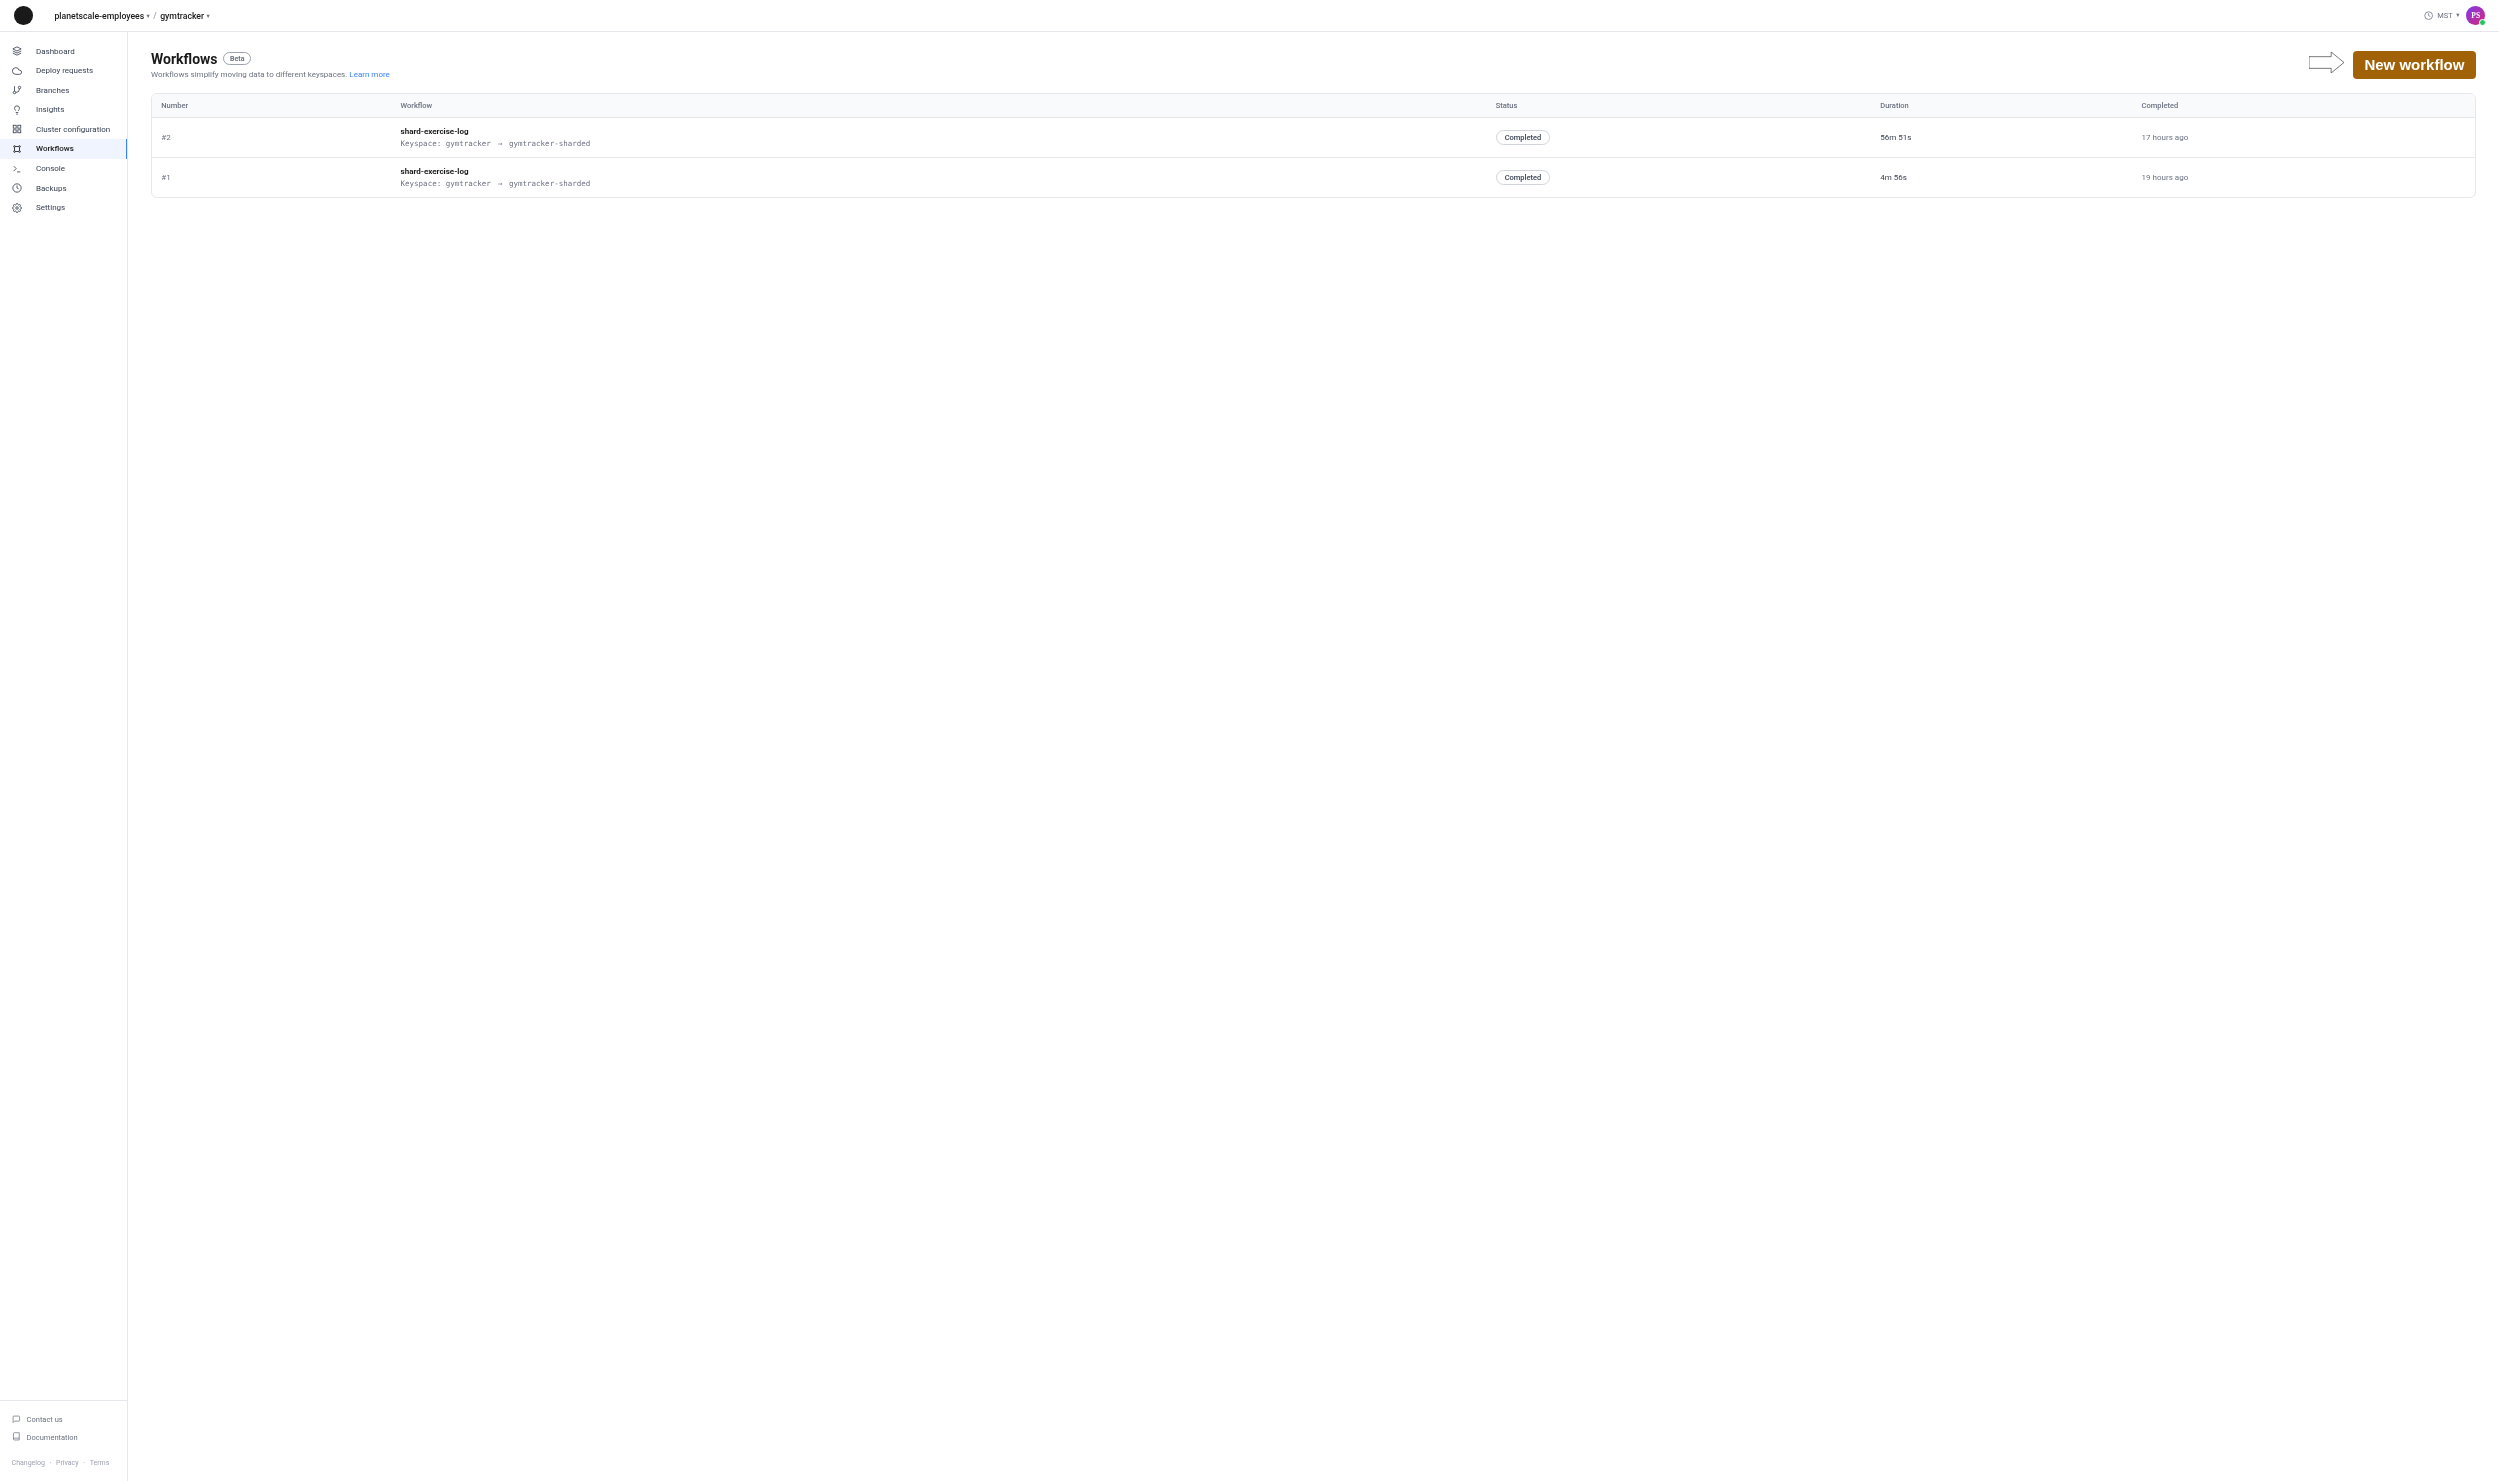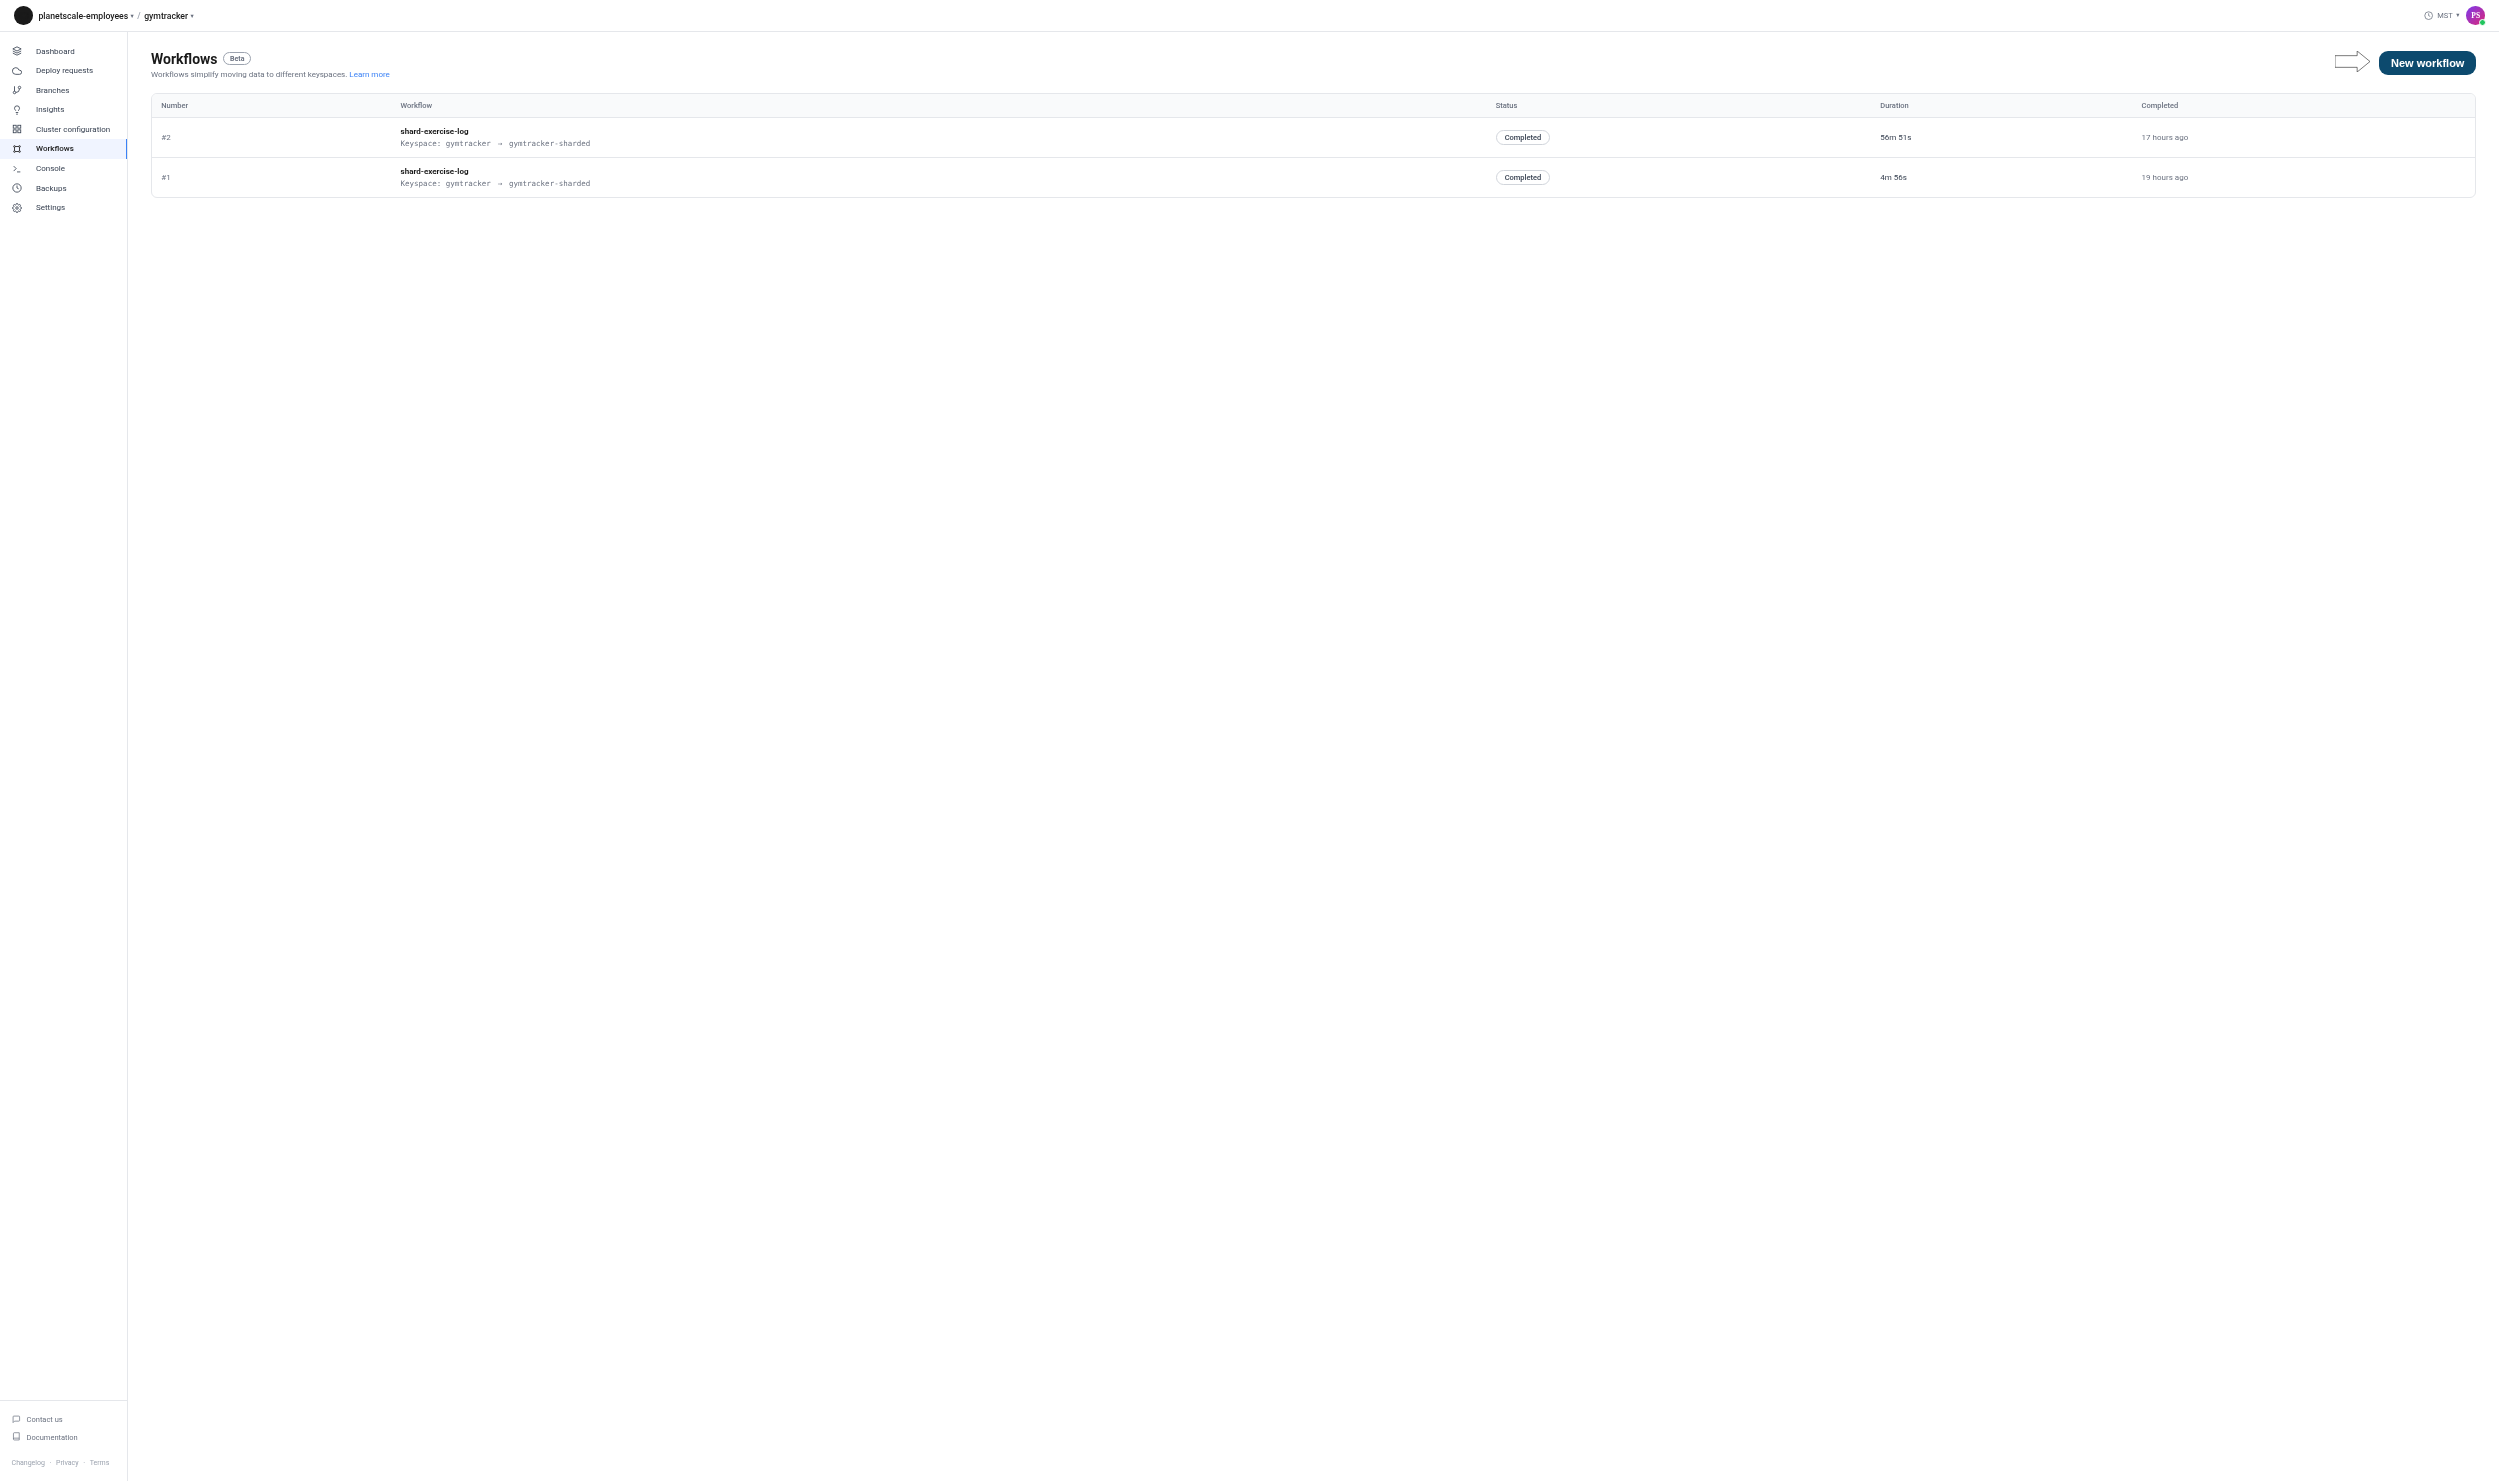--- a/index.html
+++ b/index.html
@@ -29,20 +29,21 @@
       align-items: center;
       justify-content: center;
     }
     .logo svg { width: 11.6px; height: 11.6px; }
     .header-nav {
       display: flex;
       align-items: center;
       gap: 3.5px;
       font-size: 8.7px;
       font-weight: 500;
+      margin-left: 16px;
     }
     .header-nav .org { color: #1a1a1a; cursor: pointer; display: flex; align-items: center; gap: 2.3px; }
     .header-nav .slash { color: #9ca3af; }
     .header-nav .db { color: #1a1a1a; cursor: pointer; display: flex; align-items: center; gap: 2.3px; }
     .chevron-icon { font-size: 6.4px; color: #6b7280; }
     .header-right {
       display: flex;
       align-items: center;
       gap: 7px;
     }
@@ -181,26 +182,26 @@
       display: flex;
       align-items: center;
       gap: 9.3px;
     }
     .arrow-icon {
       font-size: 21px;
       color: #1a1a1a;
       line-height: 1;
     }
     .new-workflow-btn {
-      background: #0c4a6e;
+      background: #a16207;
       color: #fff;
       border: none;
       padding: 5.8px 11.6px;
-      border-radius: 9px;
-      font-size: 11px;
+      border-radius: 4px;
+      font-size: 15px;
       font-weight: 600;
       cursor: pointer;
       white-space: nowrap;
     }
 
     
     .table-container {
       border: 0.6px solid #e5e7eb;
       border-radius: 6px;
       overflow: hidden;

